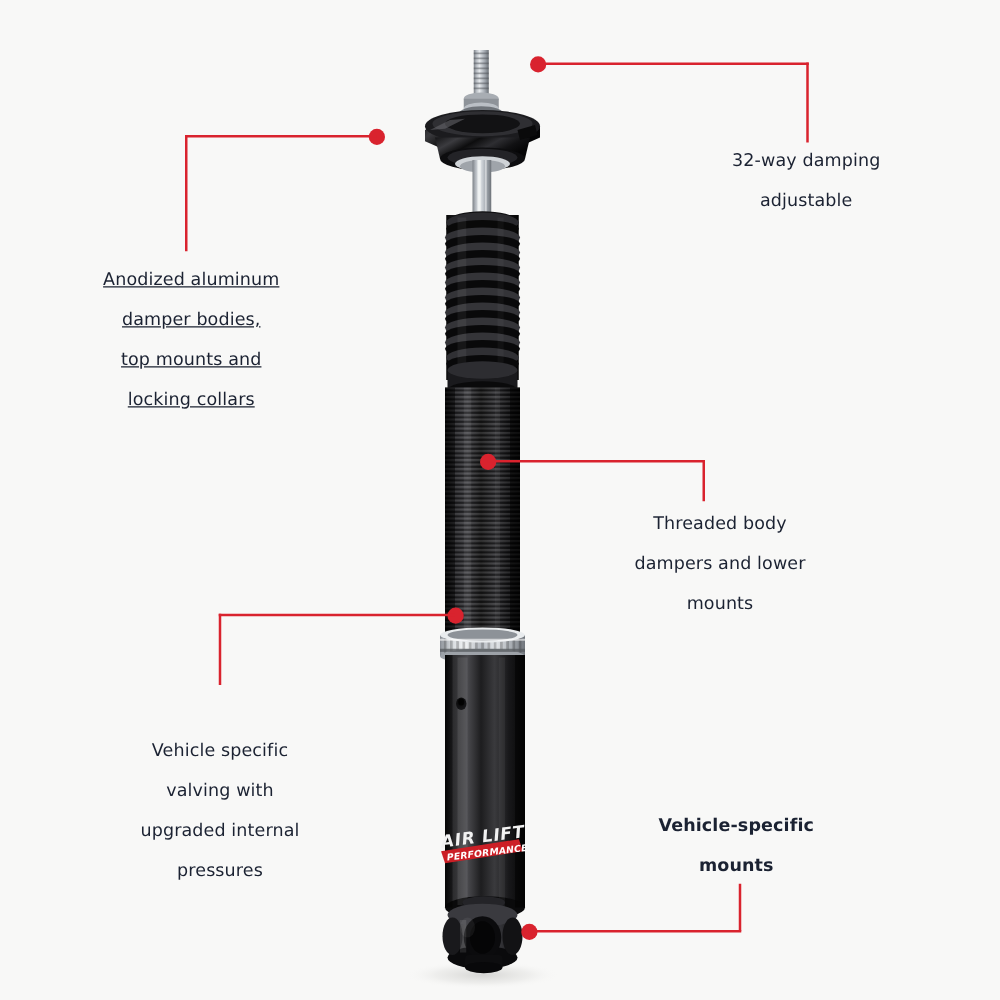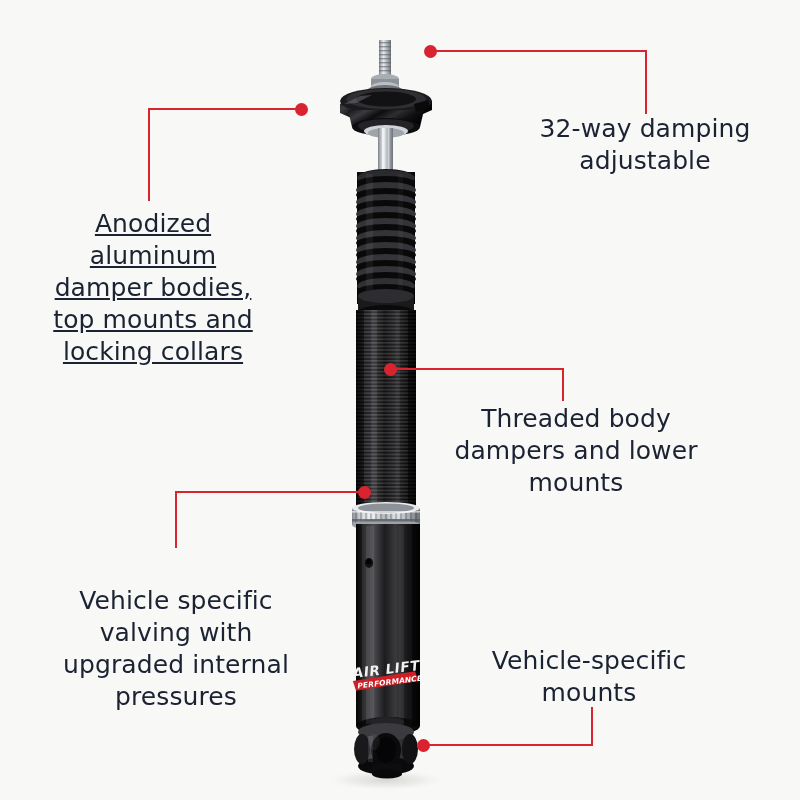--- a/index.html
+++ b/index.html
@@ -17,21 +17,21 @@
     position: relative;
     width: 800px;
     height: 800px;
     background: #f8f8f7;
   }
 
   
   .callout-text {
     position: absolute;
     color: #1b2232;
-    font-size: 25px;
+    font-size: 14px;
     line-height: 32px;
     text-align: center;
     letter-spacing: 0.1px;
     white-space: pre-line;
     font-family: "DejaVu Sans", sans-serif;
   }
 
   
   .leader-dot {
     position: absolute;
@@ -343,17 +343,17 @@
     <div class="callout-text" style="left:52px; top:585px; width:248px;">Vehicle specific
 valving with
 upgraded internal
 pressures</div>
   </div>
 
   <div>
     <div class="leader-dot" style="left:417px; top:739px;"></div>
     <div class="leader-h" style="left:423px; top:744px; width:170px;"></div>
     <div class="leader-v" style="left:591px; top:707px; height:38px;"></div>
-    <div class="callout-text" style="left:464px; top:645px; width:250px;">Vehicle-specific
+    <div class="callout-text" style="left:464px; top:645px; width:250px;font-weight:bold;">Vehicle-specific
 mounts</div>
   </div>
 
 </div>
 
 </body></html>

